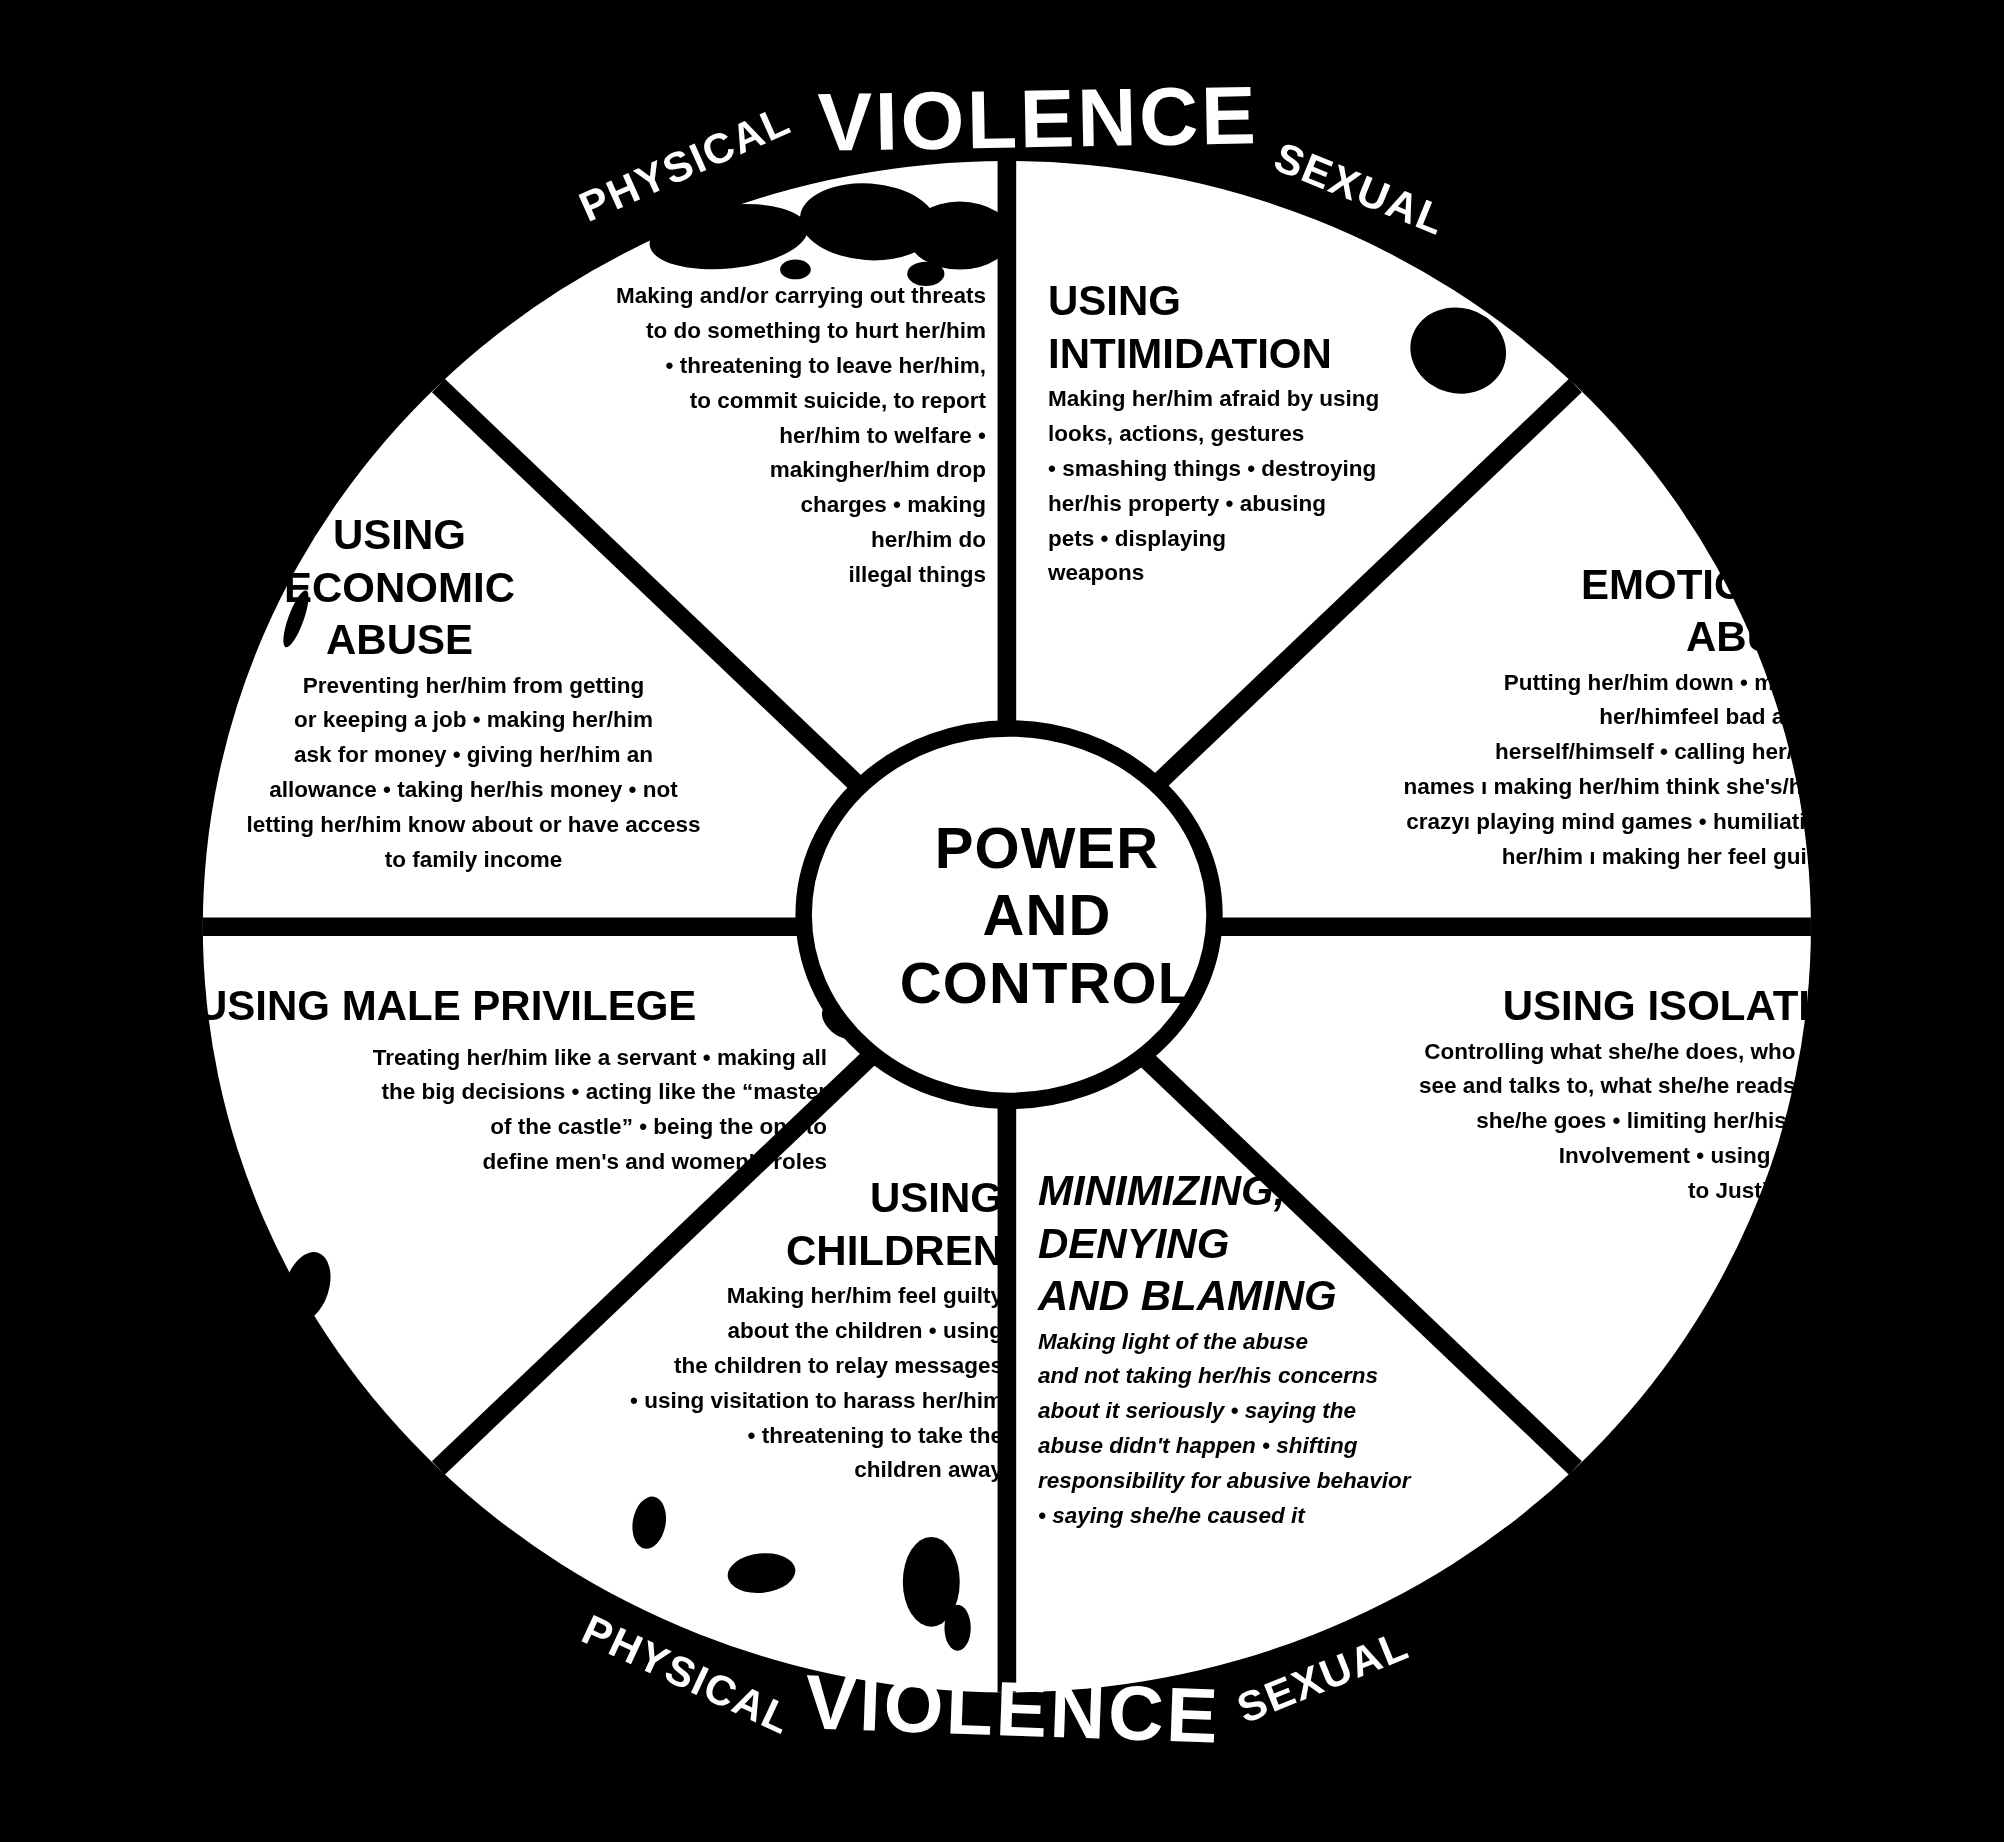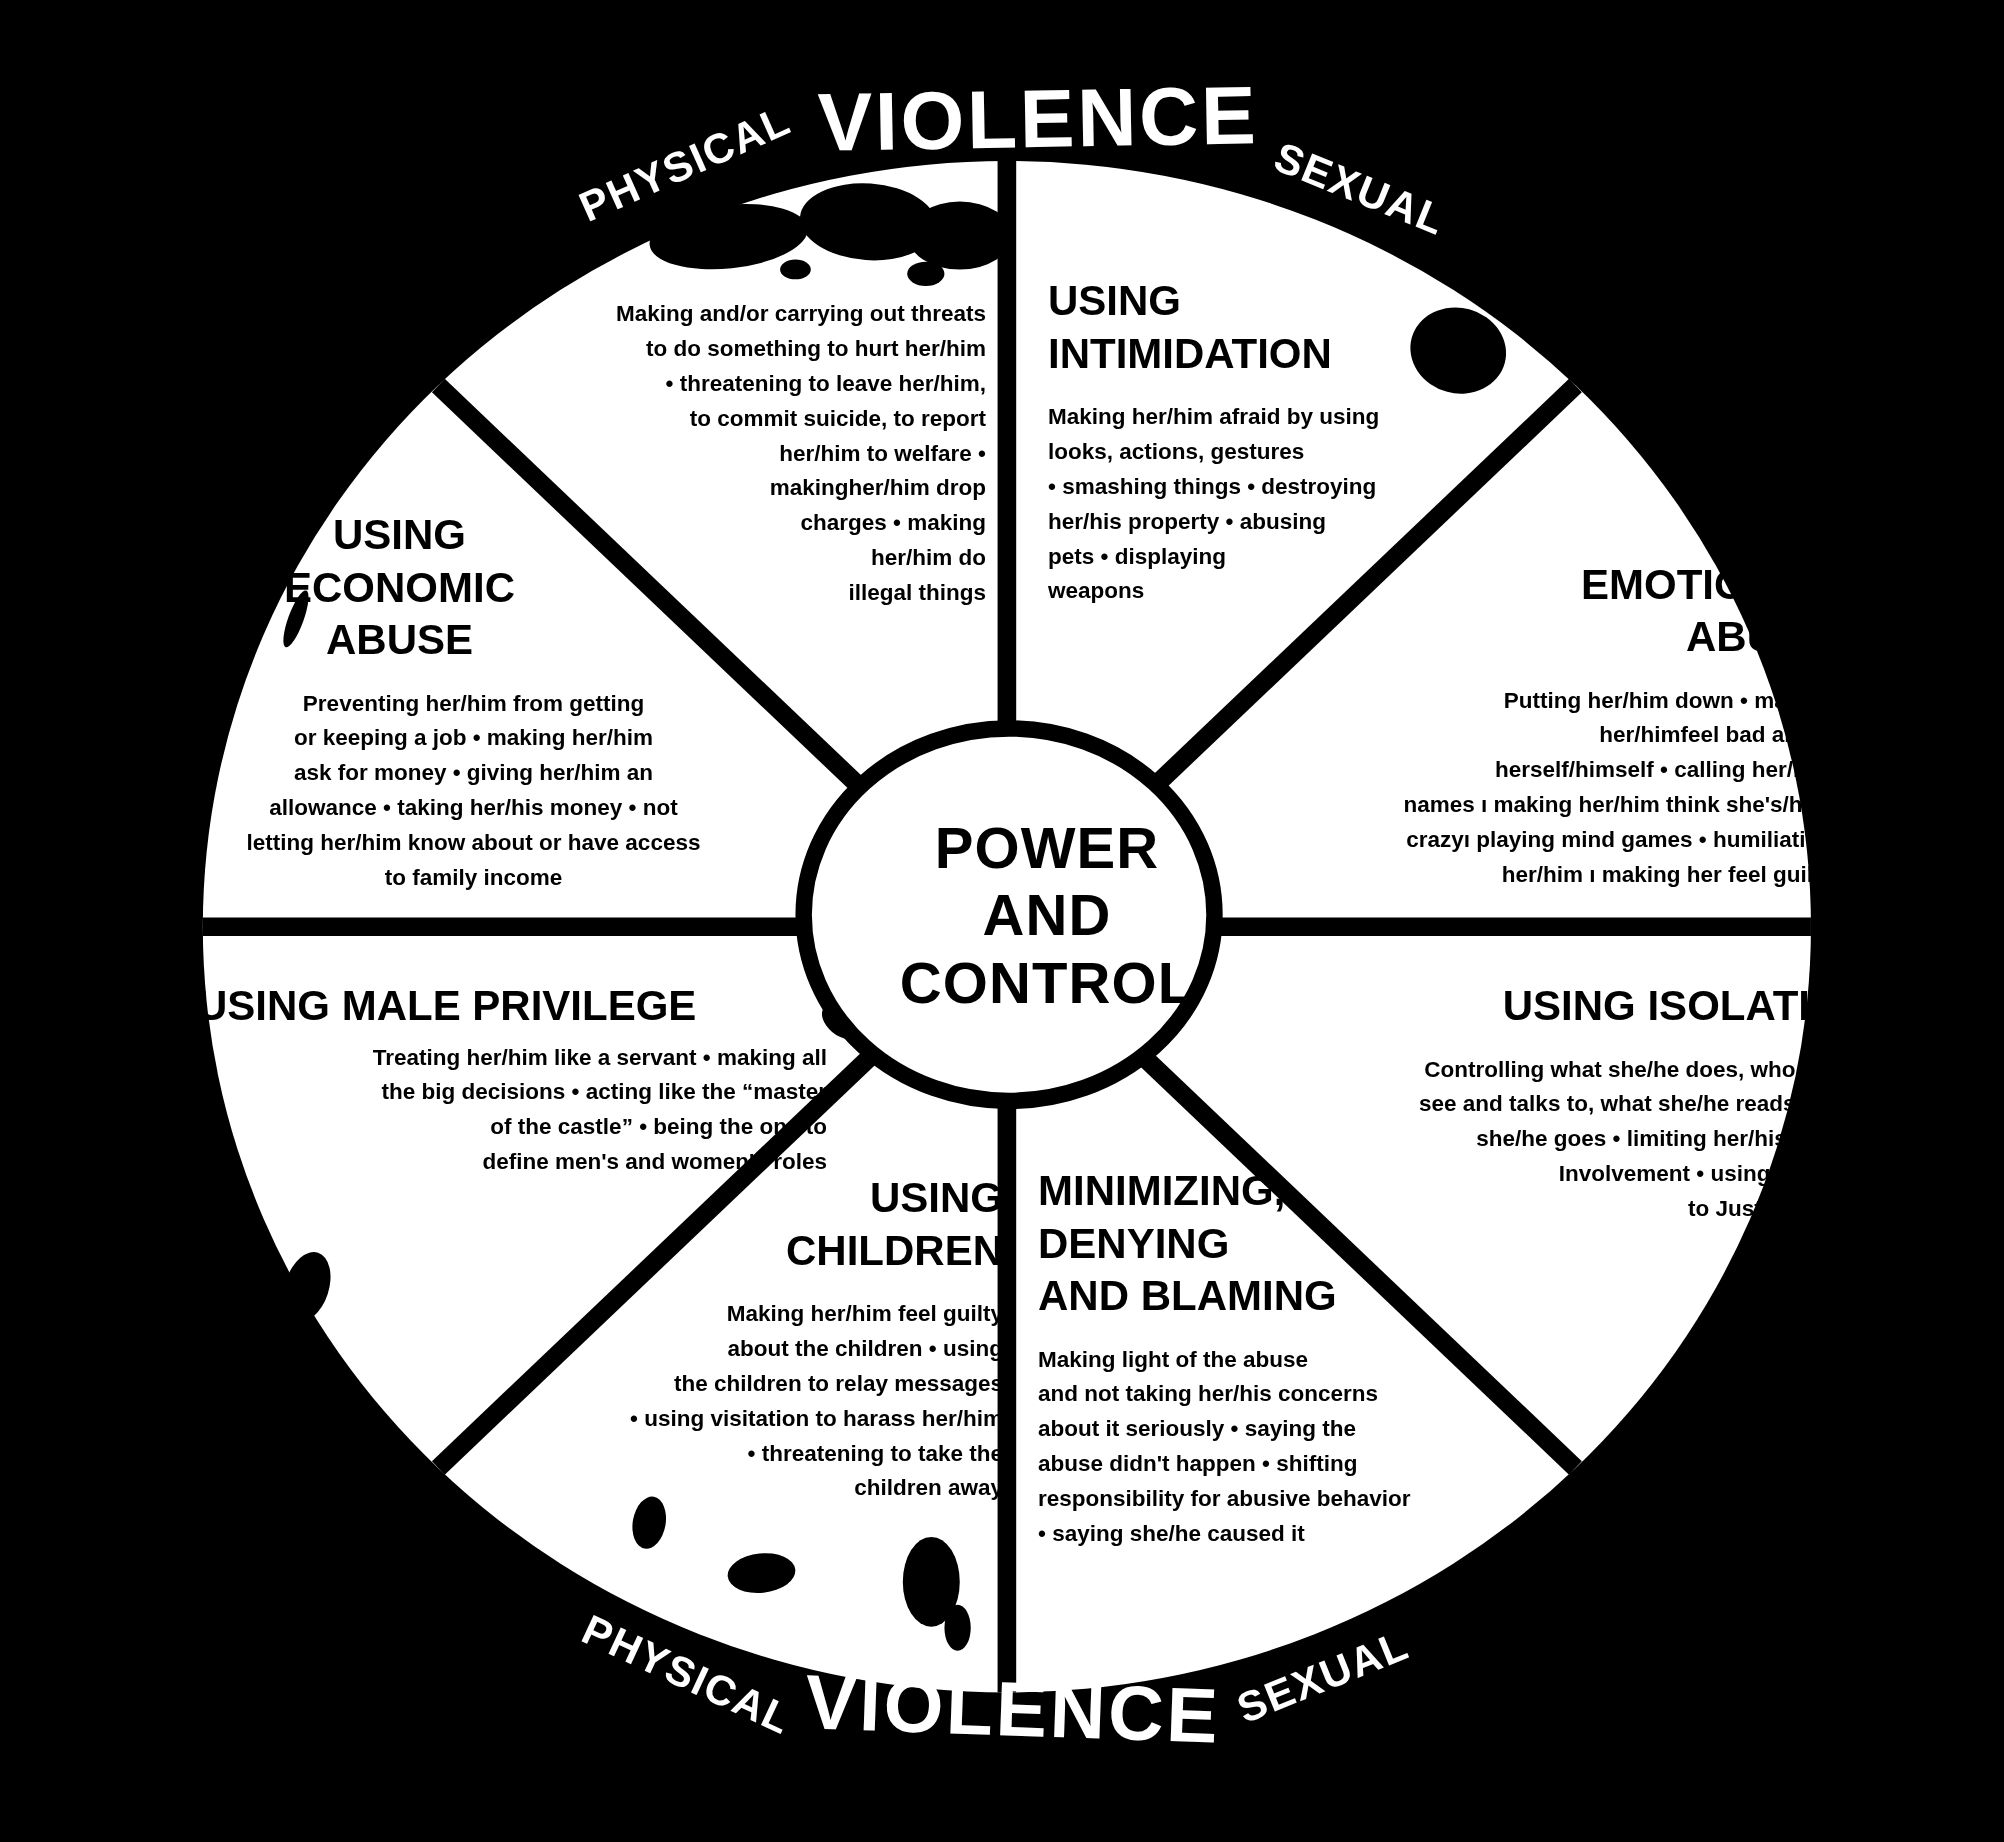--- a/index.html
+++ b/index.html
@@ -24,27 +24,27 @@
 
   .center-label {
     position:absolute; left:1047px; top:915px;
     transform:translate(-50%,-50%);
     color:#000; font-size:58px; line-height:1.16; text-align:center;
     white-space:pre-line; letter-spacing:1.1px;
   }
 
   .seg { position:absolute; color:#000; }
   .seg-head { font-size:42px; line-height:1.25; white-space:pre-line; }
-  .seg-body { font-size:22.5px; line-height:1.55; white-space:pre-line; margin-top:20px; }
+  .seg-body { font-size:22.5px; line-height:1.55; white-space:pre-line; margin-top:2px; }
 
   .coercion     { left:416px;  top:277px;  width:570px; text-align:right; }
   .intimidation { left:1048px; top:275px;  width:515px;  text-align:left; }
   .emotional    { left:1274px; top:506px;  width:559px; text-align:right; }
   .isolation    { left:1292px; top:980px; width:581px; text-align:right; }
-  .minimizing   { left:1038px; top:1165px; width:520px;  text-align:left; }
+  .minimizing   { left:1038px; top:1165px; width:520px;  text-align:left;font-style:italic; }
   .children     { left:444px;  top:1172px; width:559px; text-align:right; }
   .male         { left:197px;  top:980px; width:630px; text-align:left; }
   .male .seg-body { text-align:right; margin-top:8px; }
   .economic     { left:197px;  top:509px;  width:553px; text-align:center; }
   .economic .seg-head { margin-right:148px; }
 </style>
 </head>
 <body>
 
 <div id="stage">

